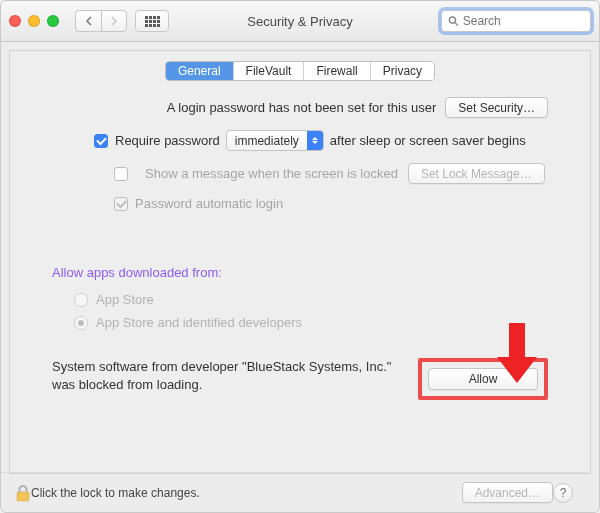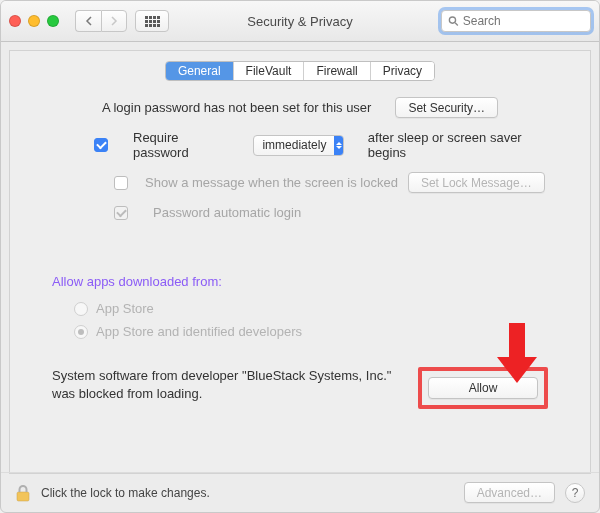--- a/index.html
+++ b/index.html
@@ -38,21 +38,21 @@
 
   
   .tabs { display: flex; justify-content: center; margin-bottom: 16px; }
   .tabseg { display: flex; border: 1px solid #bfbfbf; border-radius: 4px; overflow: hidden; background: #fff; height: 20px; }
   .tabseg .tab { padding: 0 12px; font-size: 12px; line-height: 18px; border-right: 1px solid #cfcfcf; background: #fff; color: #333; display: flex; align-items: center; }
   .tabseg .tab:last-child { border-right: none; }
   .tabseg .tab.active { background: #5596e6; color: #fff; }
 
   .content { padding: 0 42px; }
 
-  .row { display: flex; align-items: center; margin-bottom: 12px; font-size: 13px; color: #333; gap: 18px; }
+  .row { display: flex; align-items: center; margin-bottom: 12px; font-size: 13px; color: #333; }
   .row.muted { color: #a6a6a6; }
 
   .btn { background: linear-gradient(#ffffff,#f3f3f3); border: 1px solid #c4c4c4; border-radius: 4px; padding: 2px 12px; font-size: 12px; color: #333; height: 21px; box-shadow: 0 1px 0 rgba(0,0,0,0.04); }
   .btn.disabled { color: #b5b5b5; }
 
   .chk { width: 14px; height: 14px; border: 1px solid #bdbdbd; border-radius: 3px; margin-right: 7px; display: inline-flex; align-items: center; justify-content: center; background: #fff; flex-shrink: 0; }
   .chk.checked { background: #3b82f6; border-color: #3b82f6; }
   .chk.checked::after { content: ""; width: 7px; height: 4px; border-left: 2px solid #fff; border-bottom: 2px solid #fff; transform: rotate(-45deg); margin-top: -2px; }
   .chk.disabled-check { background: #f2f2f2; }
   .chk.disabled-check::after { content: ""; width: 7px; height: 4px; border-left: 2px solid #bbb; border-bottom: 2px solid #bbb; transform: rotate(-45deg); margin-top: -2px; }
@@ -73,21 +73,21 @@
   .radio.selected::after { content: ""; width: 6px; height: 6px; background: #bdbdbd; border-radius: 50%; }
 
   .blocked-row { display: flex; align-items: flex-start; gap: 20px; margin-top: 28px; }
   .blocked-text { flex: 1; font-size: 13px; color: #333; line-height: 1.4; }
   .allow-box { border: 4px solid #ed4b4b; padding: 6px; border-radius: 2px; }
   .allow-box .btn { width: 120px; height: 22px; text-align: center; }
 
   .arrow { position: absolute; right: 48px; top: 270px; }
 
   
-  .footer { position: absolute; bottom: 0; left: 0; right: 0; height: 40px; display: flex; align-items: center; padding: 0 14px; border-top: 1px solid #dcdcdc; background: transparent; gap: 10px; }
+  .footer { position: absolute; bottom: 0; left: 0; right: 12px; height: 40px; display: flex; align-items: center; padding: 0 14px; border-top: 1px solid #dcdcdc; background: transparent; }
   .lock { width: 16px; height: 18px; }
   .footer .ft-text { font-size: 12px; color: #444; flex: 1; }
   .help { width: 20px; height: 20px; border-radius: 50%; border: 1px solid #c7c7c7; background: linear-gradient(#fff,#eee); color: #6c6c6c; font-size: 12px; display: flex; align-items: center; justify-content: center; }
 
   .radio-row { display: flex; align-items: center; margin-bottom: 8px; color: #b3b3b3; }
   .radio-row.indent { margin-left: 22px; }
 
 </style>
 </head>
 <body>
@@ -144,21 +144,21 @@
       <div class="tabseg">
         <div class="tab active">General</div>
         <div class="tab">FileVault</div>
         <div class="tab">Firewall</div>
         <div class="tab">Privacy</div>
       </div>
     </div>
 
     <div class="content">
 
-      <div class="row" style="gap: 24px; justify-content: center;">
+      <div class="row" style="gap: 9px; justify-content: flex-end;">
         <span>A login password has not been set for this user</span>
         <button class="btn">Set Security…</button>
       </div>
 
       <div class="row indent1" style="margin-top: 4px;">
         <span class="chk checked"></span>
         <span>Require password</span>
         <span class="select">
           <span class="val">immediately</span>
           <span class="stepper">

